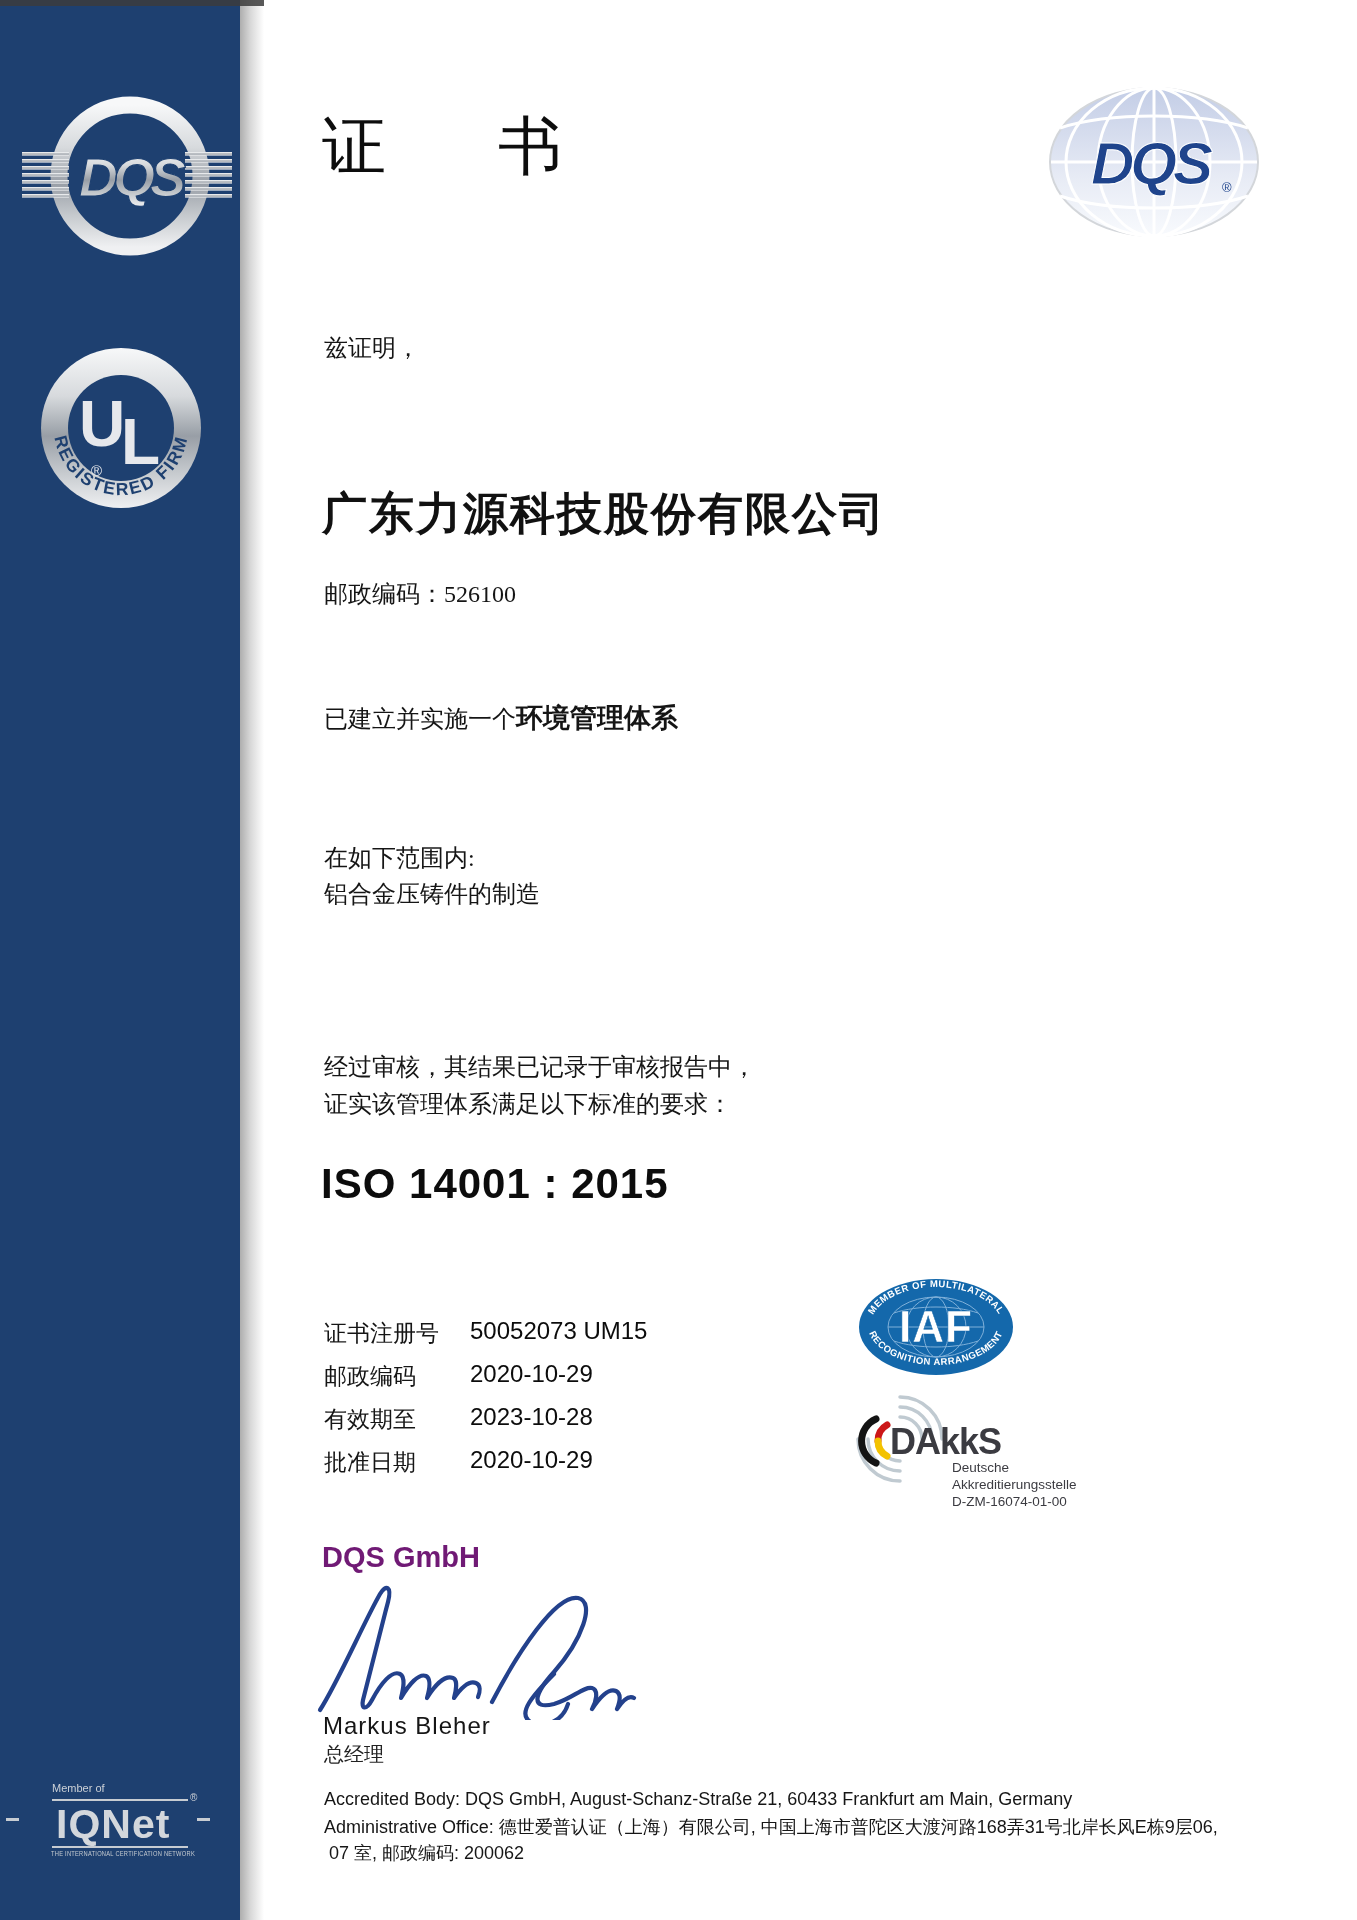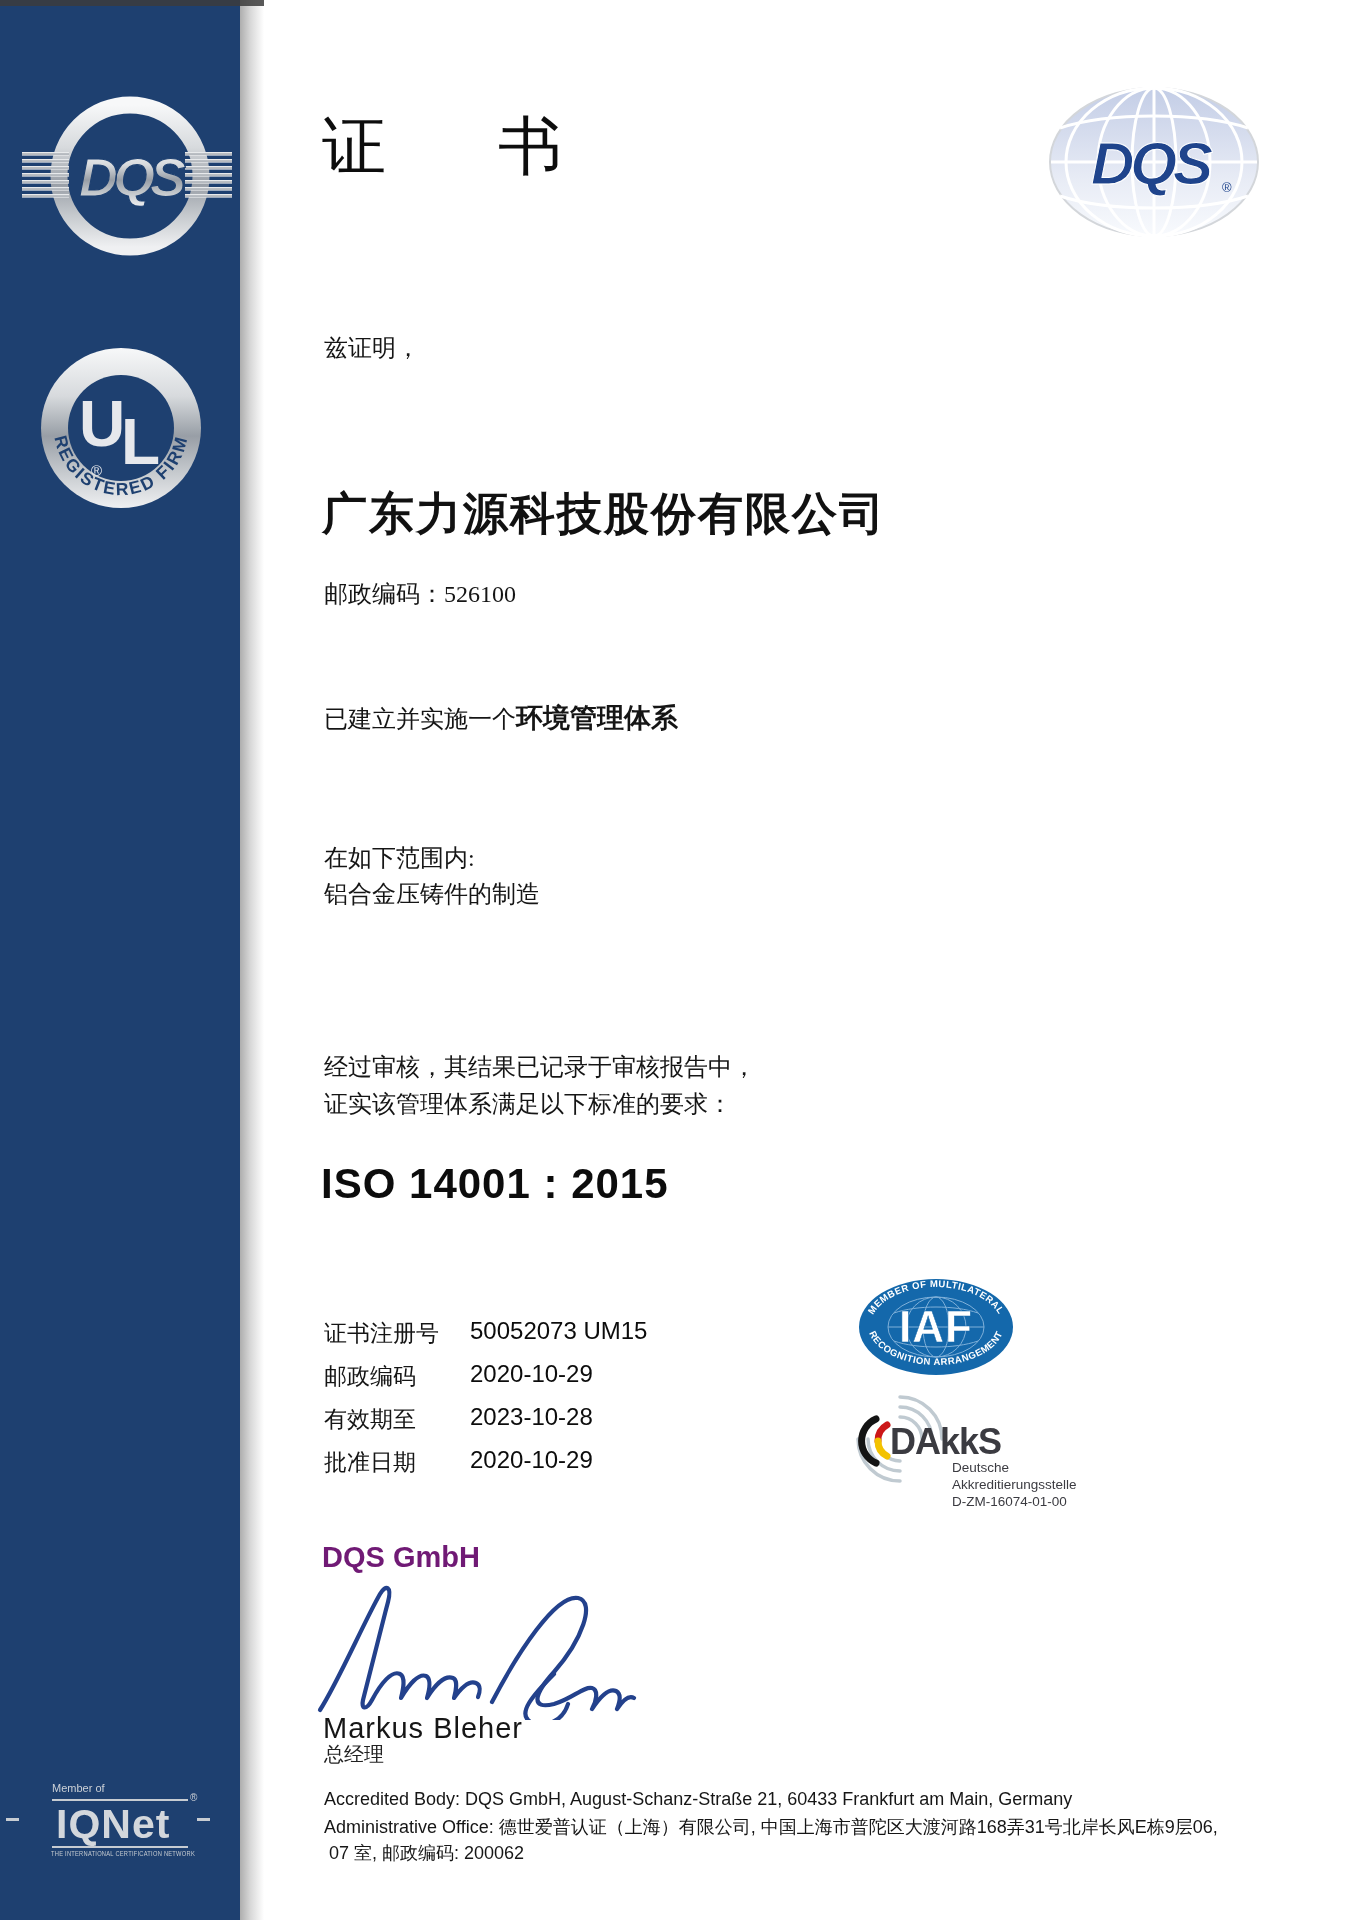--- a/index.html
+++ b/index.html
@@ -16,21 +16,21 @@
   
   .cert-title{position:absolute;left:322px;top:112px;display:flex;gap:112px;
               font-size:64px;line-height:1.1;color:#0d0d0d;}
   .company{font-size:45px;font-weight:bold;letter-spacing:2px;text-align:right;}
   .body-text{font-size:24px;color:#151515;}
   .sys-bold{font-weight:bold;font-size:27px;}
   .iso{font-size:42px;font-weight:bold;letter-spacing:1px;color:#0c0c0c;}
   .det-label{font-size:23px;color:#151515;}
   .det-value{font-size:24px;color:#0c0c0c;}
   .issuer-org{font-size:29px;font-weight:bold;color:#701a75;}
-  .signer{font-size:29px;color:#161616;letter-spacing:1px;}
+  .signer{font-size:24px;color:#161616;letter-spacing:1px;}
   .signer-title{font-size:20px;color:#222;}
   .footer-line{font-size:18px;color:#161616;white-space:pre;}
   
   .iqnet{position:absolute;left:6px;top:1780px;width:204px;height:90px;color:#ccd1d7;}
   .iq-member{position:absolute;left:46px;top:2px;font-size:11px;}
   .iq-line-top{position:absolute;left:46px;top:19px;width:136px;height:2px;background:#c7ccd2;}
   .iq-name{position:absolute;left:50px;top:21px;font-size:41px;font-weight:bold;color:#d3d7dc;letter-spacing:1px;}
   .iq-reg{position:absolute;left:184px;top:12px;font-size:10px;}
   .iq-dash{position:absolute;top:38px;width:13px;height:3px;background:#c7ccd2;}
   .iq-line-bottom{position:absolute;left:46px;top:66px;width:136px;height:2px;background:#c7ccd2;}

